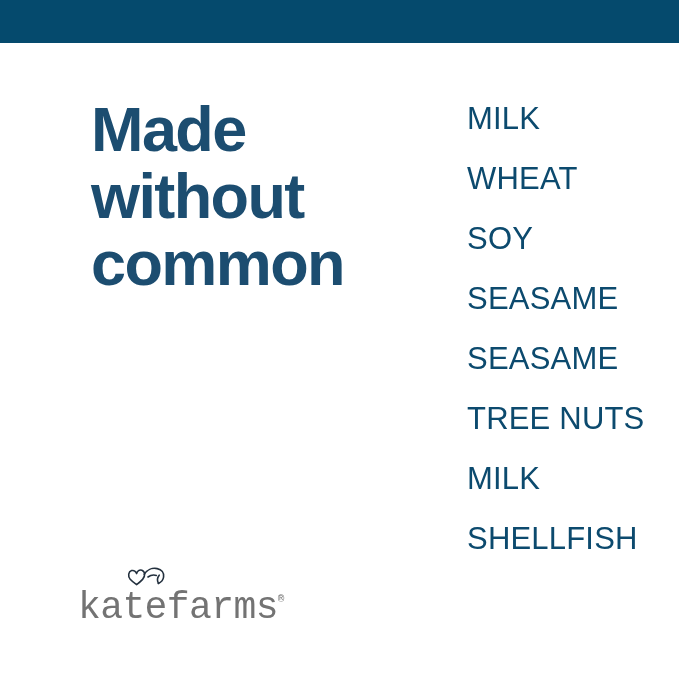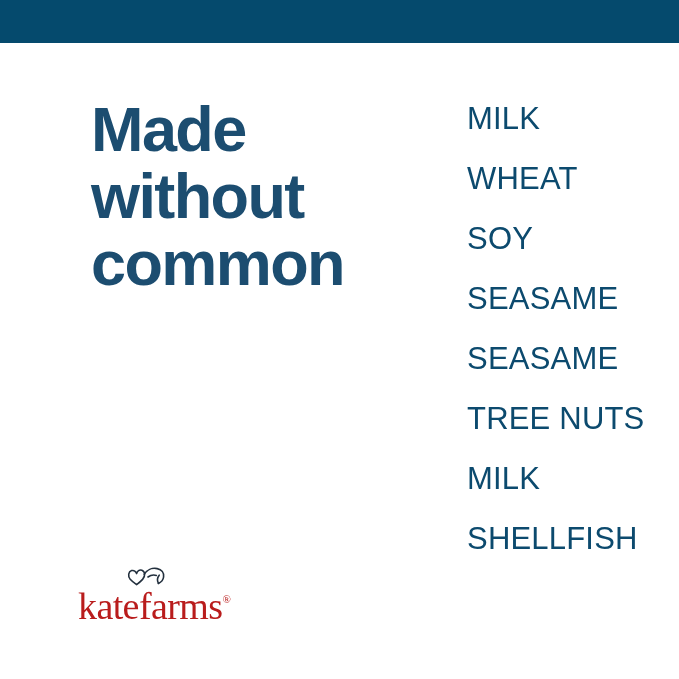--- a/index.html
+++ b/index.html
@@ -61,26 +61,26 @@
     left: 49px;
     top: 0px;
     width: 42px;
     height: 22px;
   }
 
   .logo-wordmark {
     position: absolute;
     left: 0px;
     top: 14px;
-    font-family: Liberation Serif, serif;
+    font-family: Liberation Mono, monospace;
     font-size: 38px;
     line-height: 38px;
     font-weight: normal;
     letter-spacing: -0.6px;
-    color: #b91c1c;
+    color: #737373;
     white-space: nowrap;
   }
 
   .logo-reg {
     font-size: 11px;
     vertical-align: 16px;
     letter-spacing: 0;
   }
 
   

